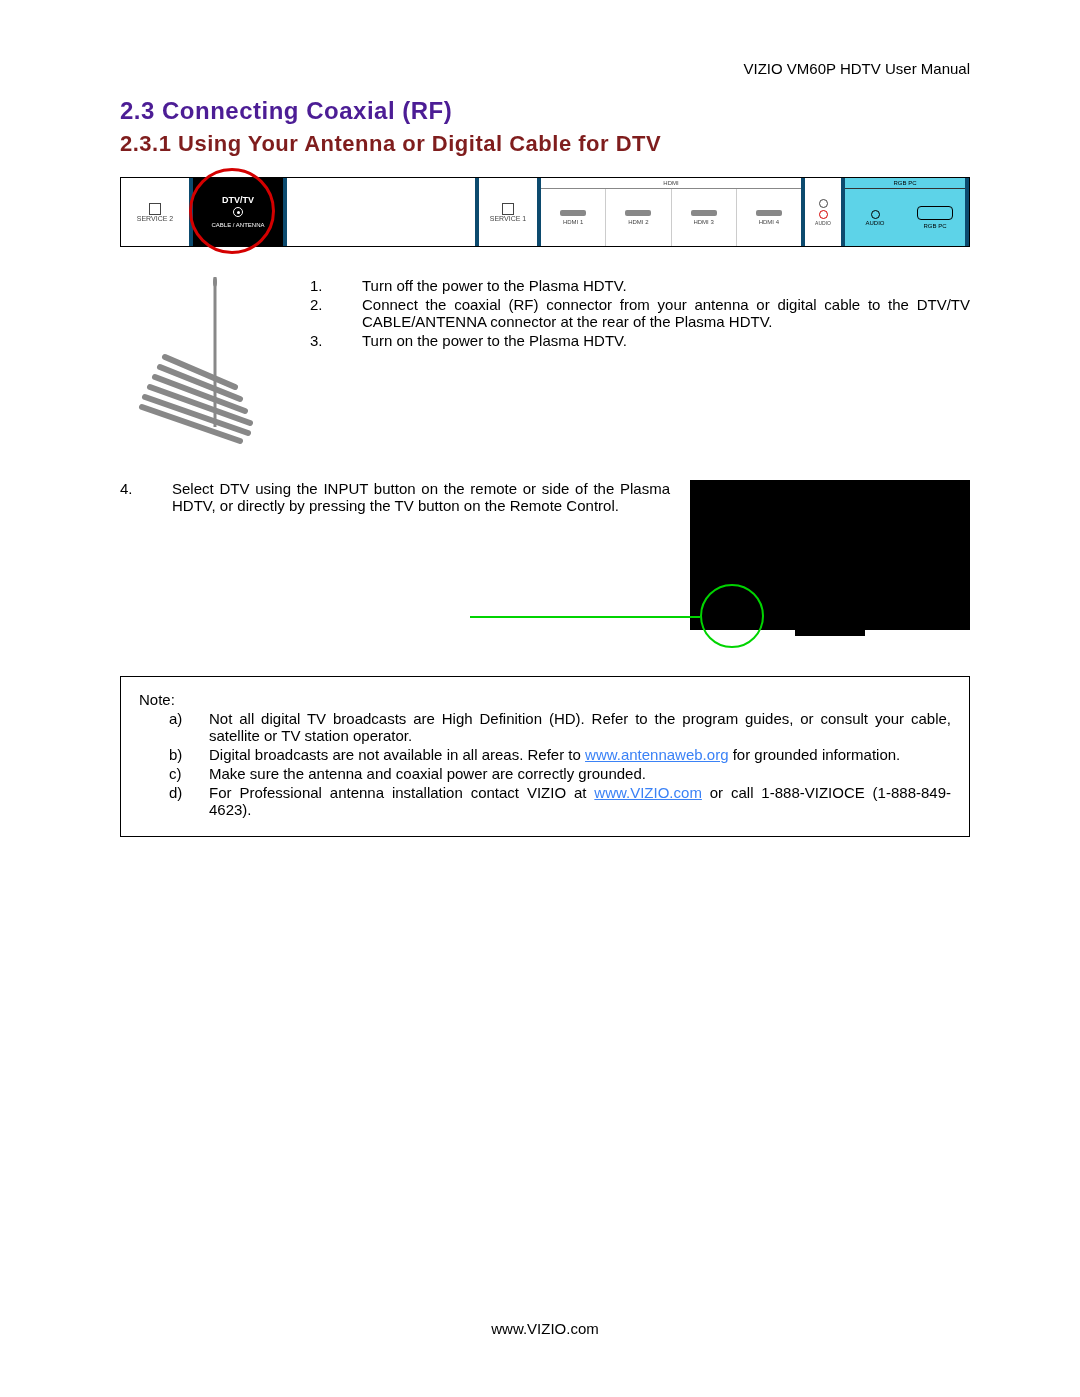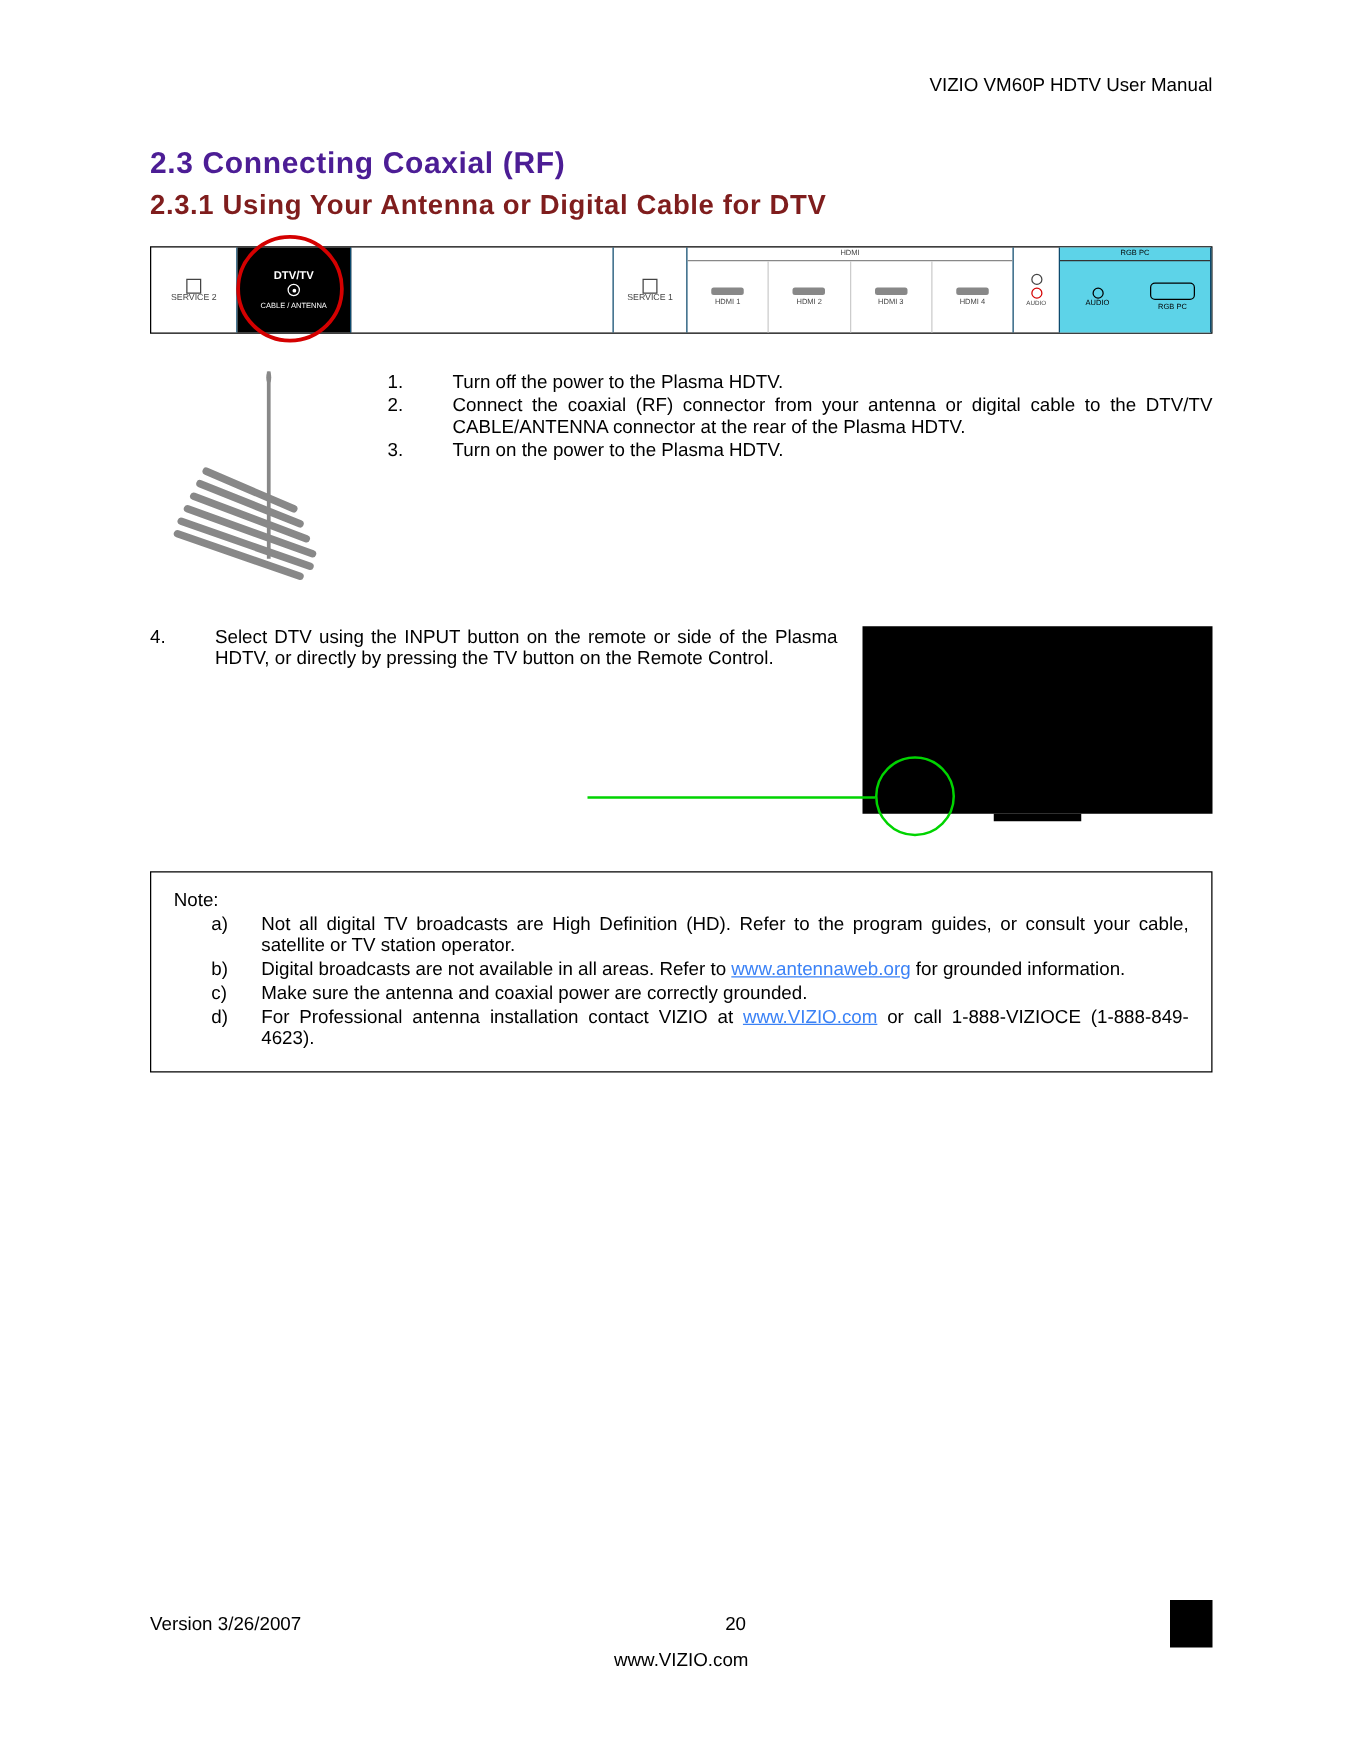--- a/index.html
+++ b/index.html
@@ -12,21 +12,21 @@
   }
   .page {
     padding: 60px 110px 40px 120px;
     box-sizing: border-box;
     position: relative;
     min-height: 1397px;
   }
   .header-right {
     text-align: right;
     font-size: 15px;
-    margin-bottom: 40px;
+    margin-bottom: 20px;
   }
   .heading-1 {
     font-family: "Arial Black", Arial, sans-serif;
     color: #4c1d95;
     font-weight: bold;
     font-size: 24px;
     letter-spacing: 0.5px;
     margin: 0 0 6px 0;
   }
   .heading-2 {
@@ -40,21 +40,21 @@
   .panel-strip {
     border: 1px solid #000;
     height: 68px;
     display: flex;
     align-items: stretch;
     margin-bottom: 30px;
     position: relative;
     background: #fff;
   }
   .panel-cell {
-    border-right: 1px solid #0c4a6e;
+    border-right: 4px solid #0c4a6e;
     display: flex;
     flex-direction: column;
     align-items: center;
     justify-content: center;
     font-size: 7px;
     color: #444;
     position: relative;
   }
   .panel-cell:last-child { border-right: none; }
   .service2 { width: 68px; }
@@ -292,20 +292,15 @@
     </div>
     <div class="note-row">
       <div class="note-letter">d)</div>
       <div class="note-text">
         <span>For Professional antenna installation contact VIZIO at </span><a class="link">www.VIZIO.com</a><span> or call 1-888-VIZIOCE (1-888-849-4623).</span>
       </div>
     </div>
   </div>
 
   <div class="footer">
-    <div class="footer-row1">
-      <span class="footer-vers">Version 3/26/2007</span>
-      <span class="footer-page">20</span>
-      <span class="footer-black"></span>
-    </div>
     <div class="footer-url">www.VIZIO.com</div>
   </div>
 </div>
 
 </body></html>

